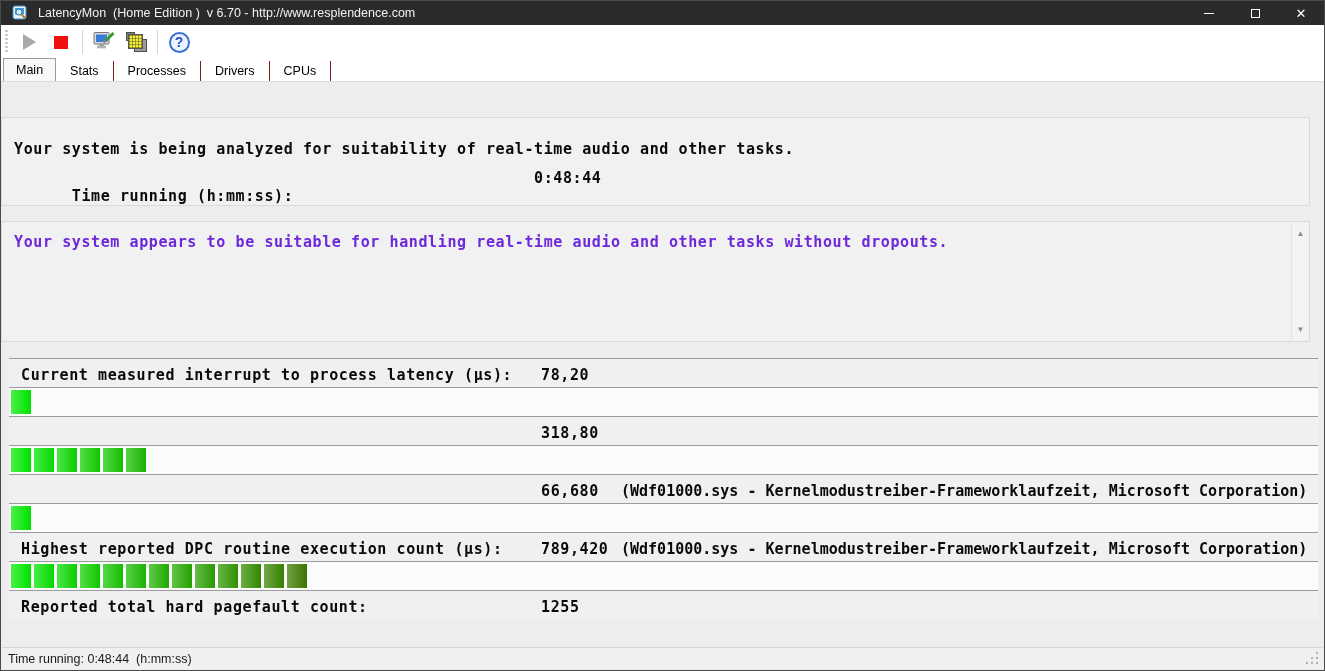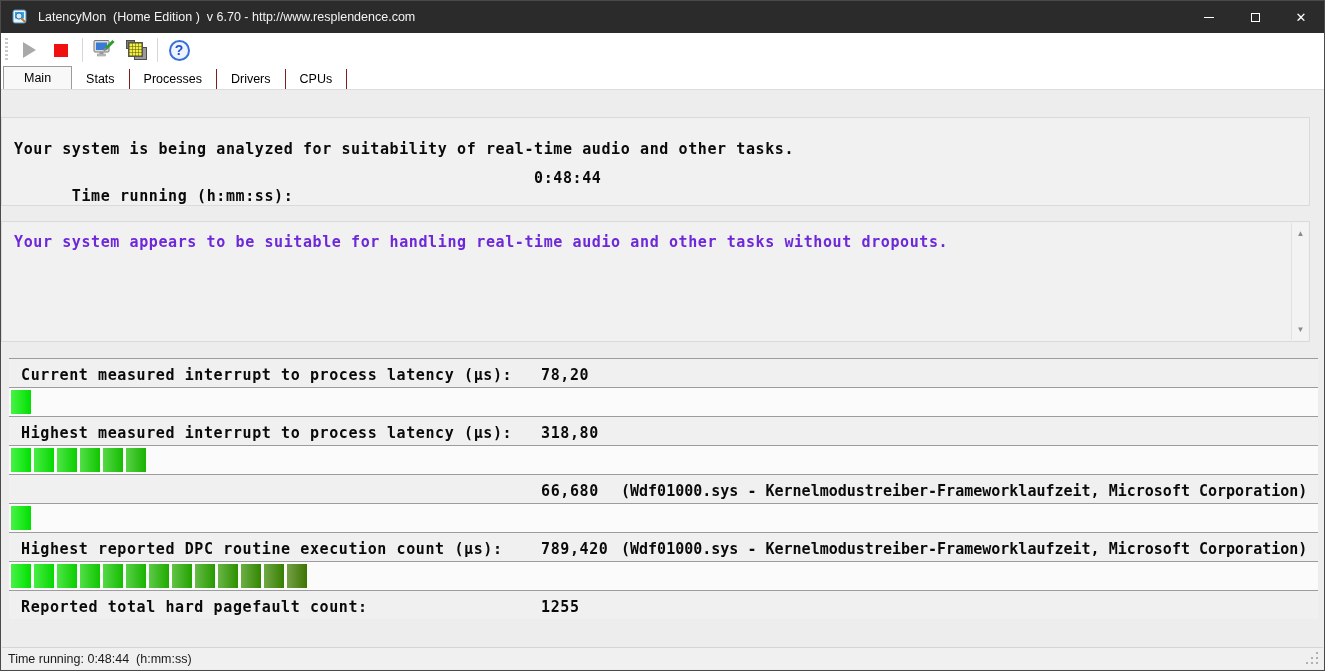--- a/index.html
+++ b/index.html
@@ -1,20 +1,20 @@
 <!DOCTYPE html>
 <html><head>
 <meta charset="utf-8">
 <style>
   * { margin:0; padding:0; box-sizing:border-box; }
   html,body { width:1325px; height:671px; background:#bbb; font-family:"Liberation Sans",sans-serif; }
   .window { position:relative; width:1325px; height:671px; background:#ededed; border:1px solid #4a4a4a; overflow:hidden; }
 
   
-  .titlebar { height:32px; background:#2b2b2b; display:flex; align-items:center; }
+  .titlebar { height:24px; background:#2b2b2b; display:flex; align-items:center; }
   .app-icon { margin-left:11px; width:16px; height:16px; flex:0 0 auto; }
   .title-text { margin-left:10px; color:#f2f2f2; font-size:12.5px; white-space:pre; }
   .win-controls { margin-left:auto; display:flex; height:32px; }
   .win-btn { width:46px; height:32px; display:flex; align-items:center; justify-content:center; color:#fff; font-size:12px; cursor:default; }
   .min-glyph { width:10px; height:1px; background:#fff; }
   .max-glyph { width:9px; height:9px; border:1px solid #fff; }
   .close-glyph { font-size:13px; line-height:1; }
 
   
   .menubar { height:18px; background:#fff; display:flex; align-items:center; font-size:12px; color:#111; }
@@ -33,21 +33,21 @@
   .icon-copy .cp-back  { position:absolute; left:9px; top:7px; width:13px; height:13px; background:#9a9a9a; border:1px solid #4d4d4d; }
   .icon-copy .cp-front { position:absolute; left:3px; top:2px; width:15px; height:15px; background:#f2ee45; border:1px solid #555;
       background-image:repeating-linear-gradient(0deg,rgba(70,70,0,.45) 0 1px,transparent 1px 3px),
                        repeating-linear-gradient(90deg,rgba(70,70,0,.45) 0 1px,transparent 1px 3px); }
   .help-circle { width:21px; height:21px; border-radius:50%; background:#eef4ff; border:2px solid #3a6fd8; color:#2353cc;
                  font-weight:bold; font-size:14px; display:flex; align-items:center; justify-content:center; }
 
   
   .tabbar { height:23px; background:#fff; display:flex; align-items:flex-end; padding-left:2px; border-bottom:1px solid #dcdcdc; }
   .tab { height:20px; padding:0 14px; display:flex; align-items:center; font-size:12.5px; color:#000; border-right:1px solid #7f1d1d; }
-  .tab.active { height:23px; background:#f8f8f8; border:1px solid #9c9c9c; border-bottom:none; padding:0 20px; }
+  .tab.active { height:23px; background:#f8f8f8; border:1px solid #9c9c9c; border-bottom:none; padding:0 12px; }
 
   
   .mono { font-family:"DejaVu Sans Mono","Liberation Mono",monospace; font-weight:bold; font-size:15px; letter-spacing:0.6px; color:#0a0a0a; white-space:pre; }
   .panel { position:absolute; left:0; width:1309px; background:#f1f1f1; border:1px solid #dadada; overflow:hidden; }
   .panel1 { top:116px; height:89px; }
   .panel1 .line1 { padding:22px 0 0 12px; }
   .panel1 .line2 { position:relative; padding:11px 0 0 12px; }
   .value-col { position:absolute; left:532px; top:11px; }
   .panel2 { top:220px; height:121px; }
   .panel2 .green { padding:11px 0 0 12px; }
@@ -159,21 +159,20 @@
   </div>
 
   <div class="measurements">
       <div class="m-label-row">
         <span class="m-label">Current measured interrupt to process latency (µs):</span>
         <span class="m-value">78,20</span>
         <span class="m-extra"></span>
       </div>
       <div class="m-bar"><span class="m-seg" style="background-color: rgb(0, 238, 0);"></span></div>
       <div class="m-label-row">
-        <span class="m-label">Highest measured interrupt to process latency (µs):</span>
         <span class="m-value">318,80</span>
         <span class="m-extra"></span>
       </div>
       <div class="m-bar"><span class="m-seg" style="background-color: rgb(0, 238, 0);"></span><span class="m-seg" style="background-color: rgb(5, 229, 0);"></span><span class="m-seg" style="background-color: rgb(11, 219, 0);"></span><span class="m-seg" style="background-color: rgb(16, 210, 0);"></span><span class="m-seg" style="background-color: rgb(21, 200, 0);"></span><span class="m-seg" style="background-color: rgb(26, 191, 0);"></span></div>
       <div class="m-label-row">
         <span class="m-value">66,680</span>
         <span class="m-extra">(Wdf01000.sys - Kernelmodustreiber-Frameworklaufzeit, Microsoft Corporation)</span>
       </div>
       <div class="m-bar"><span class="m-seg" style="background-color: rgb(0, 238, 0);"></span></div>
       <div class="m-label-row">

